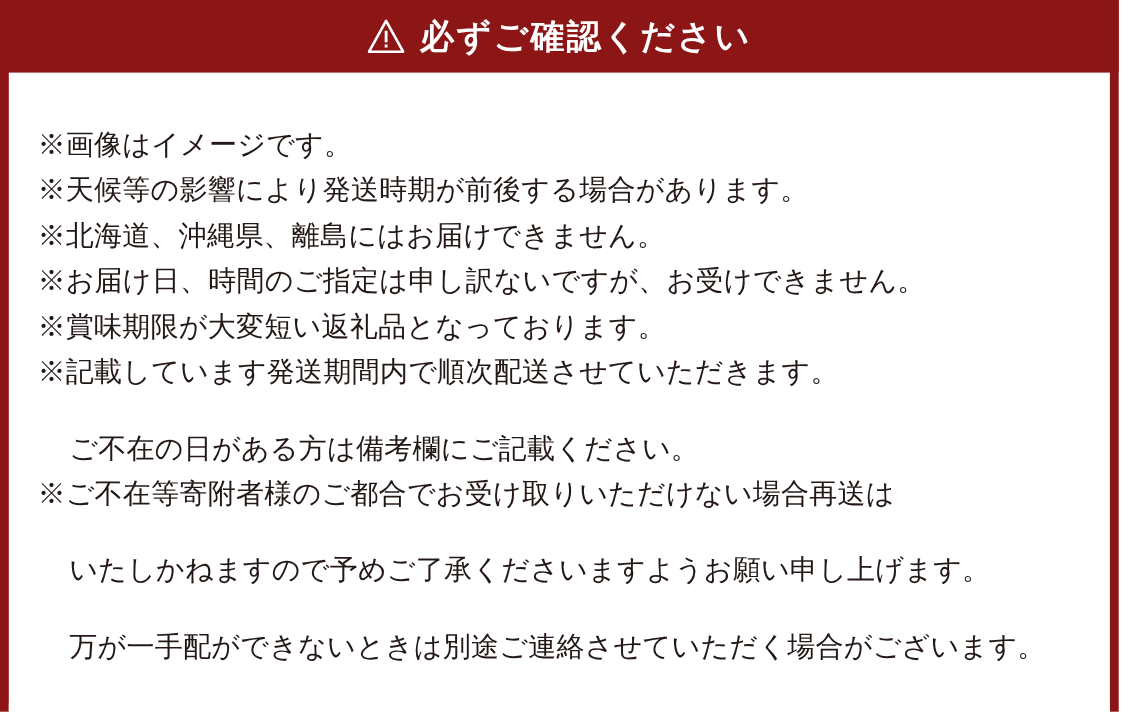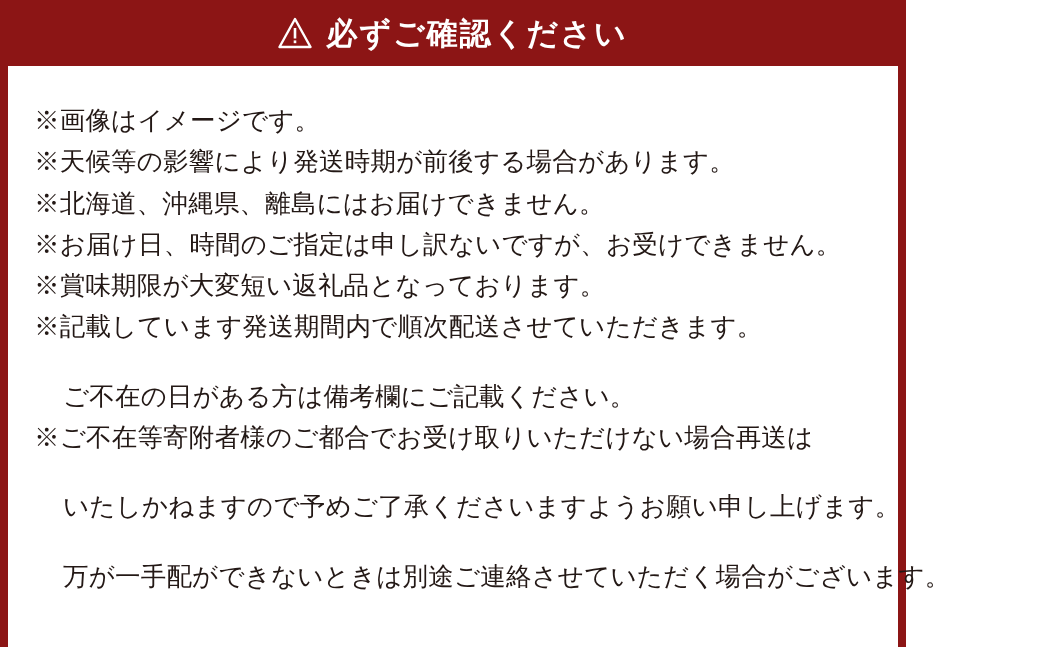--- a/index.html
+++ b/index.html
@@ -8,21 +8,21 @@
   }
   body {
     width: 1041px;
     height: 647px;
     background: #ffffff;
     font-family: "Liberation Sans", sans-serif;
     overflow: hidden;
   }
   .notice-card {
     position: relative;
-    width: 906px;
+    width: 1017px;
     height: 647px;
     box-sizing: border-box;
     background: #ffffff;
     border: 8px solid #8c1515;
     border-top: none;
     border-bottom: none;
     display: flex;
     flex-direction: column;
   }
   .notice-header {
@@ -44,21 +44,21 @@
   }
   .notice-header-title {
     font-size: 31px;
     font-weight: bold;
     letter-spacing: 2px;
     line-height: 1;
     white-space: nowrap;
   }
   .notice-body {
     flex: 1 1 auto;
-    padding: 34px 26px 10px 26px;
+    padding: 46px 26px 10px 26px;
     box-sizing: border-box;
   }
   .notice-line {
     font-size: 25.5px;
     color: #231815;
     line-height: 1.62;
     white-space: nowrap;
     letter-spacing: 0.2px;
     font-weight: 500;
   }

